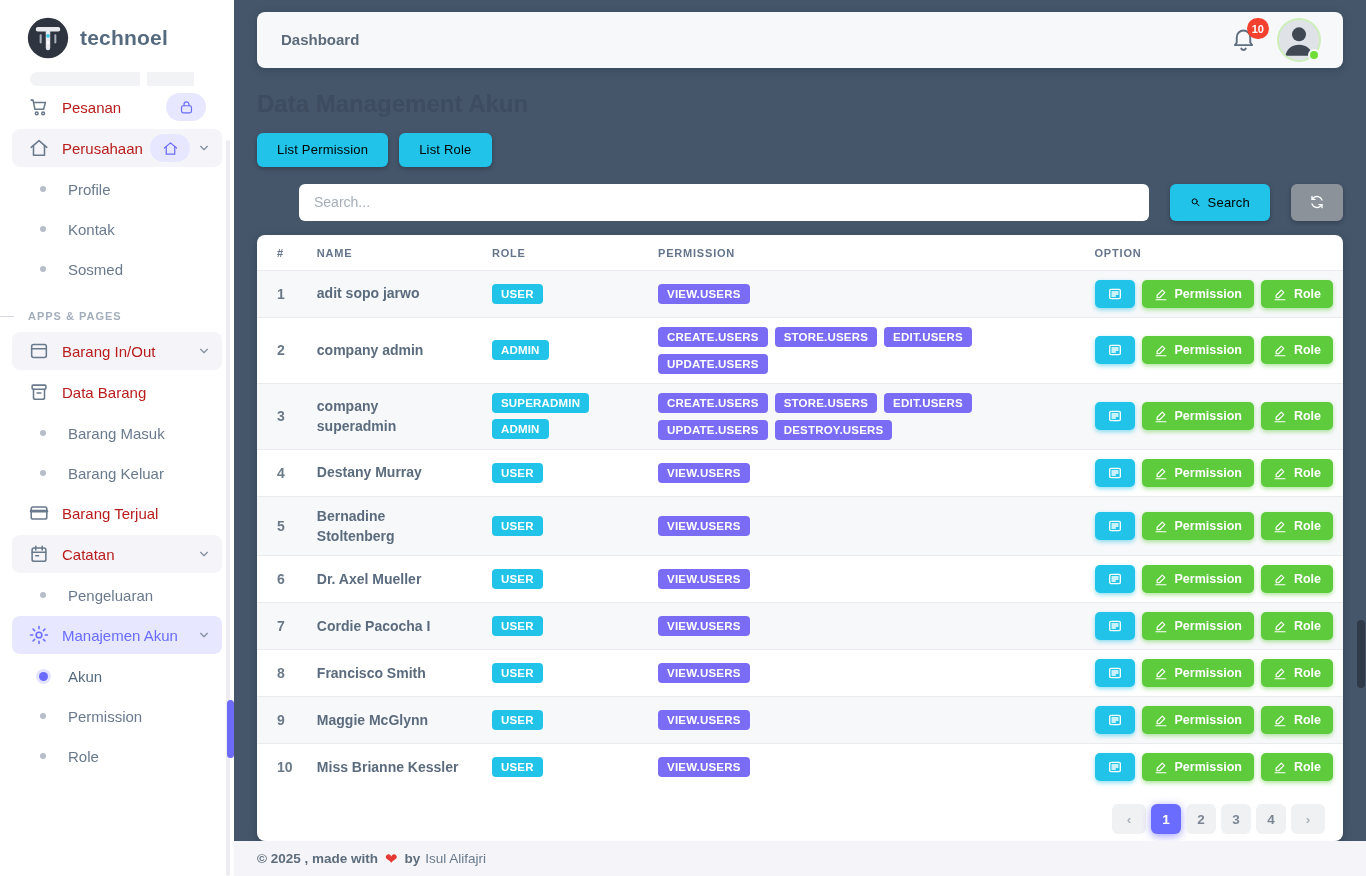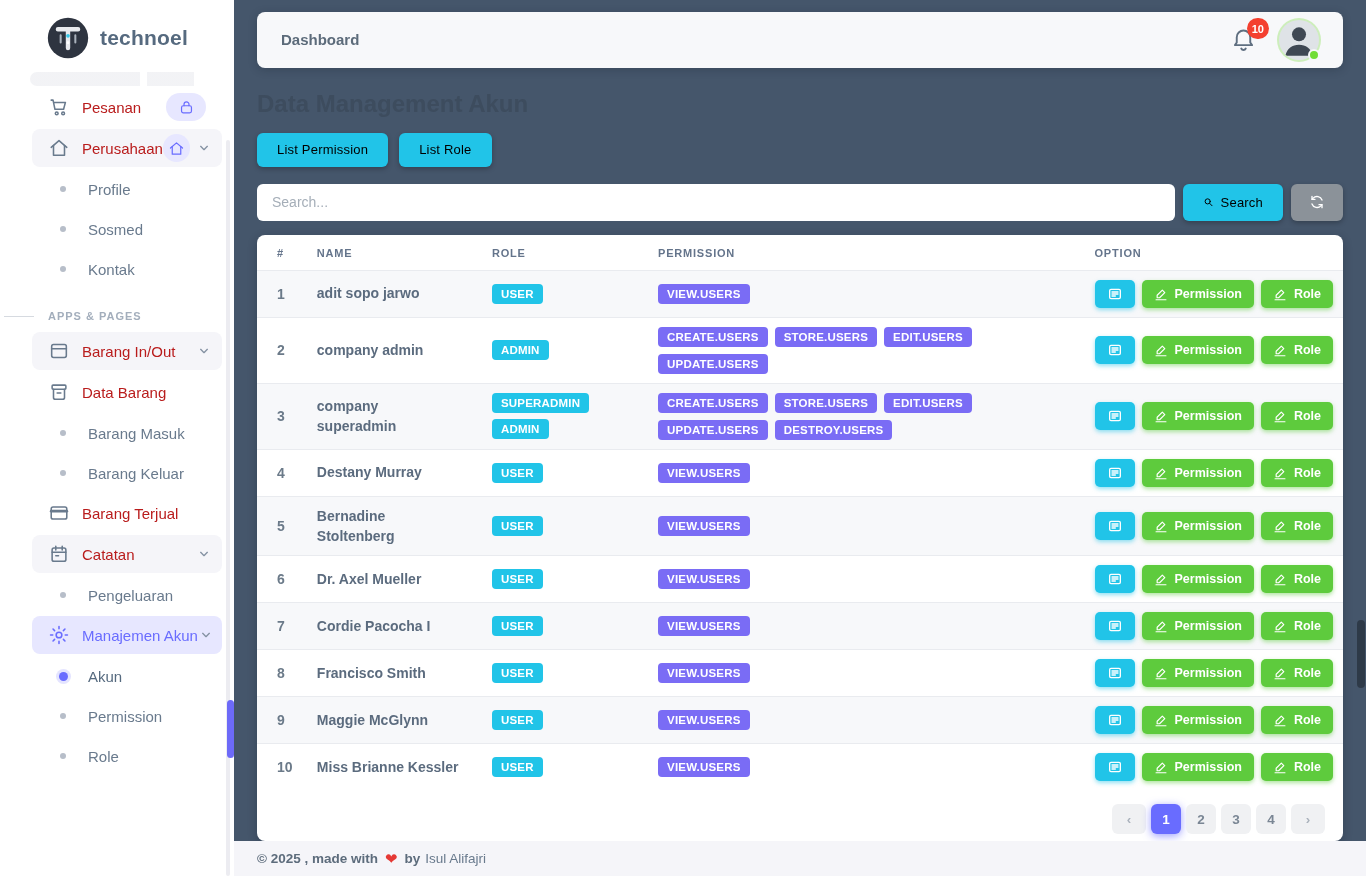--- a/index.html
+++ b/index.html
@@ -1,21 +1,21 @@
 <!DOCTYPE html>
 <html><head>
 <meta charset="utf-8">
 <style>
   * { margin:0; padding:0; box-sizing:border-box; }
   html,body { width:1366px; height:876px; overflow:hidden; }
   body { font-family:"Liberation Sans", sans-serif; background:#45566b; }
   .app { display:flex; width:1366px; height:876px; position:relative; }
 
   
-  .sidebar { width:234px; background:#ffffff; flex-shrink:0; position:relative; z-index:2;padding-left:20px; }
+  .sidebar { width:234px; background:#ffffff; flex-shrink:0; position:relative; z-index:2; }
   .brand { display:flex; align-items:center; gap:10px; padding:16px 0 6px 26px; }
   .brand-logo { width:44px; height:44px; flex-shrink:0; }
   .brand-name { font-size:21px; font-weight:700; color:#566a7f; letter-spacing:.2px; }
   .ghost-item { position:absolute; top:72px; left:30px; width:178px; height:14px; border-radius:7px;
     background:linear-gradient(90deg,#e8e9ee 0 62%, transparent 62% 66%, #e8e9ee 66% 92%, transparent 92%); opacity:.55; }
   .menu { padding:22px 12px 0 12px; }
   .menu-item { display:flex; align-items:center; height:38px; padding:0 10px 0 16px; margin-bottom:3px;
     border-radius:8px; color:#b91c1c; font-size:15px; cursor:pointer; }
   .menu-item.open { background:#f5f5f9; }
   .menu-item.active { background:#e7e7ff; color:#696cff; }
@@ -55,21 +55,21 @@
     box-shadow:0 0 0 2px #cdeebb; cursor:pointer; }
   .avatar svg { width:100%; height:100%; border-radius:50%; }
   .avatar .status-dot { position:absolute; right:-1px; bottom:-1px; width:12px; height:12px; border-radius:50%;
     background:#71dd37; border:2px solid #f7f8fa; }
 
   .page-title { margin-top:22px; font-size:24px; font-weight:700; color:#3d4c5e; }
   .action-row { margin-top:15px; display:flex; gap:11px; }
   .btn { border:none; cursor:pointer; font-family:inherit; }
   .btn-cyan { background:#21c4e8; color:#000000; font-size:13px; font-weight:400; padding:0 20px; height:34px;
     border-radius:6px; box-shadow:0 2px 5px rgba(0,0,0,.25); letter-spacing:.2px; }
-  .search-row { margin-top:17px; display:flex; gap:8px; height:37px; }
+  .search-row { margin-top:17px; display:flex; gap:21px; height:37px;margin-left:42px; }
   .search-input { flex:1; border:none; border-radius:6px; padding:0 15px; font-size:14px;
     font-family:inherit; color:#566a7f; outline:none; }
   .search-input::placeholder { color:#a5aeb8; }
   .btn-search { display:flex; align-items:center; justify-content:center; gap:7px; width:100px; height:37px; }
   .btn-search .ic { width:16px; height:16px; }
   .btn-search .ic svg { display:block; width:100%; height:100%; }
   .btn-sync { width:52px; height:37px; background:#8b9299; border-radius:6px; color:#fff;
     display:flex; align-items:center; justify-content:center; box-shadow:0 2px 5px rgba(0,0,0,.25); }
   .btn-sync .ic { width:16px; height:16px; }
   .btn-sync .ic svg { display:block; width:100%; height:100%; }
@@ -181,25 +181,25 @@
               <path d="M7 9.5l5 5 5-5"></path>
             </svg>
           </span>
         </div>
         <div class="menu-sub">
           <span class="dot"></span>
           <span class="mi-label">Profile</span>
         </div>
         <div class="menu-sub">
           <span class="dot"></span>
-          <span class="mi-label">Sosmed</span>
+          <span class="mi-label">Kontak</span>
         </div>
         <div class="menu-sub">
           <span class="dot"></span>
-          <span class="mi-label">Kontak</span>
+          <span class="mi-label">Sosmed</span>
         </div>
         <div class="menu-section">APPS &amp; PAGES</div>
         <div class="menu-item open">
           <span class="mi-icon">
             <svg viewBox="0 0 24 24" fill="none" stroke="currentColor" stroke-width="1.7" stroke-linecap="round" stroke-linejoin="round">
               <rect x="4" y="5" width="16" height="14" rx="2"></rect>
               <path d="M4 9.5h16"></path>
             </svg>
           </span>
           <span class="mi-label">Barang In/Out</span>

